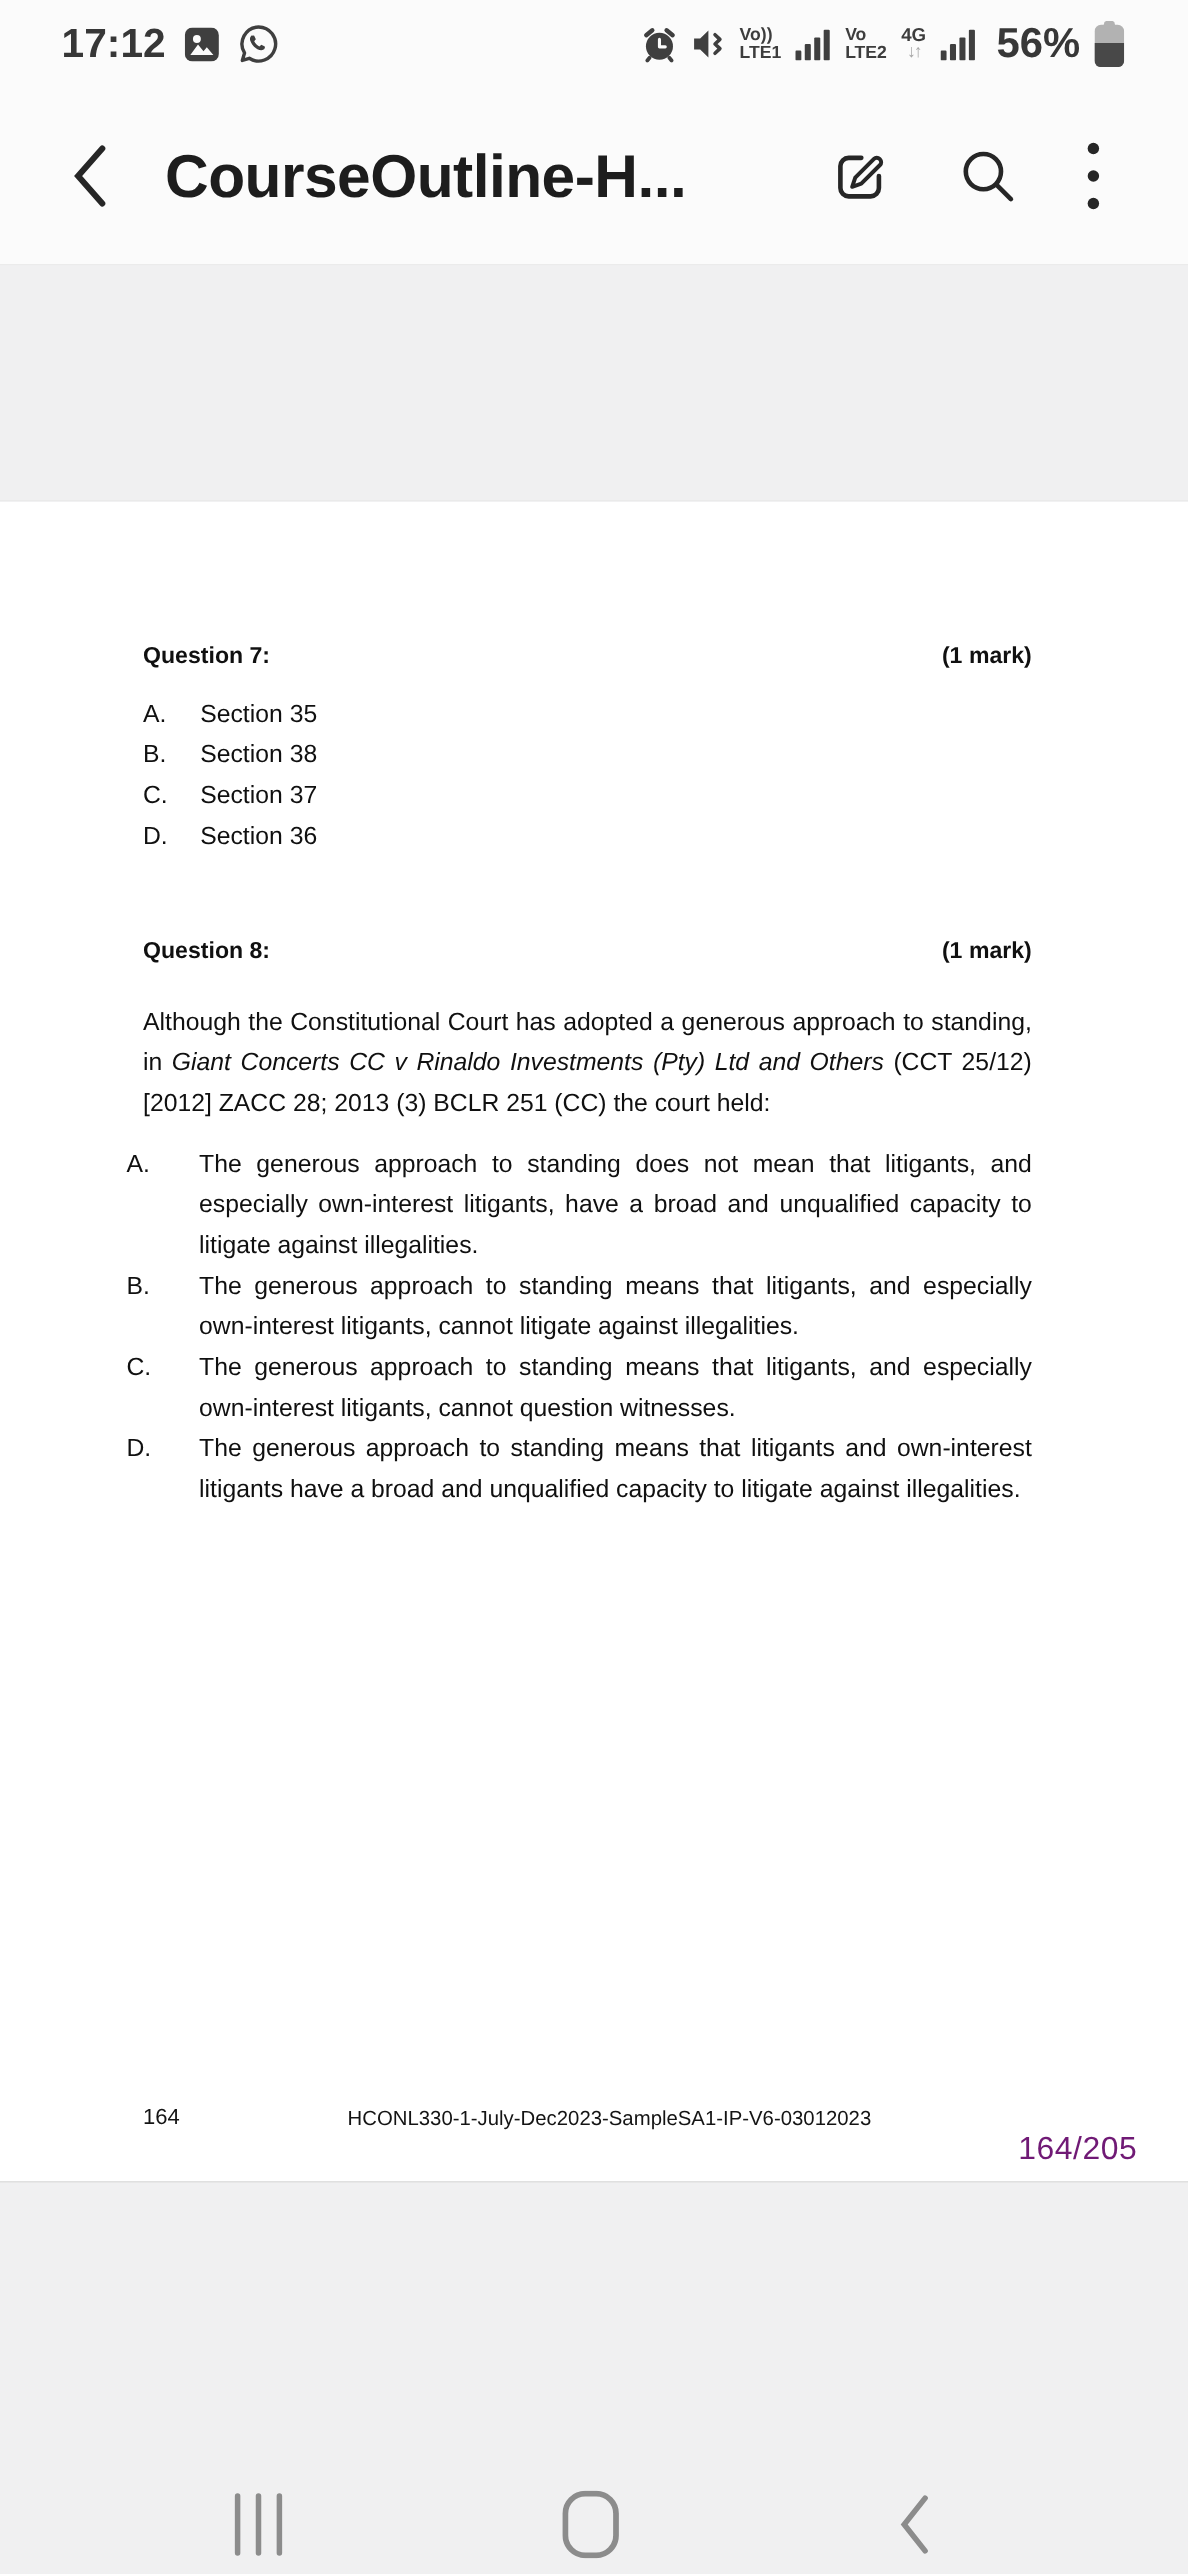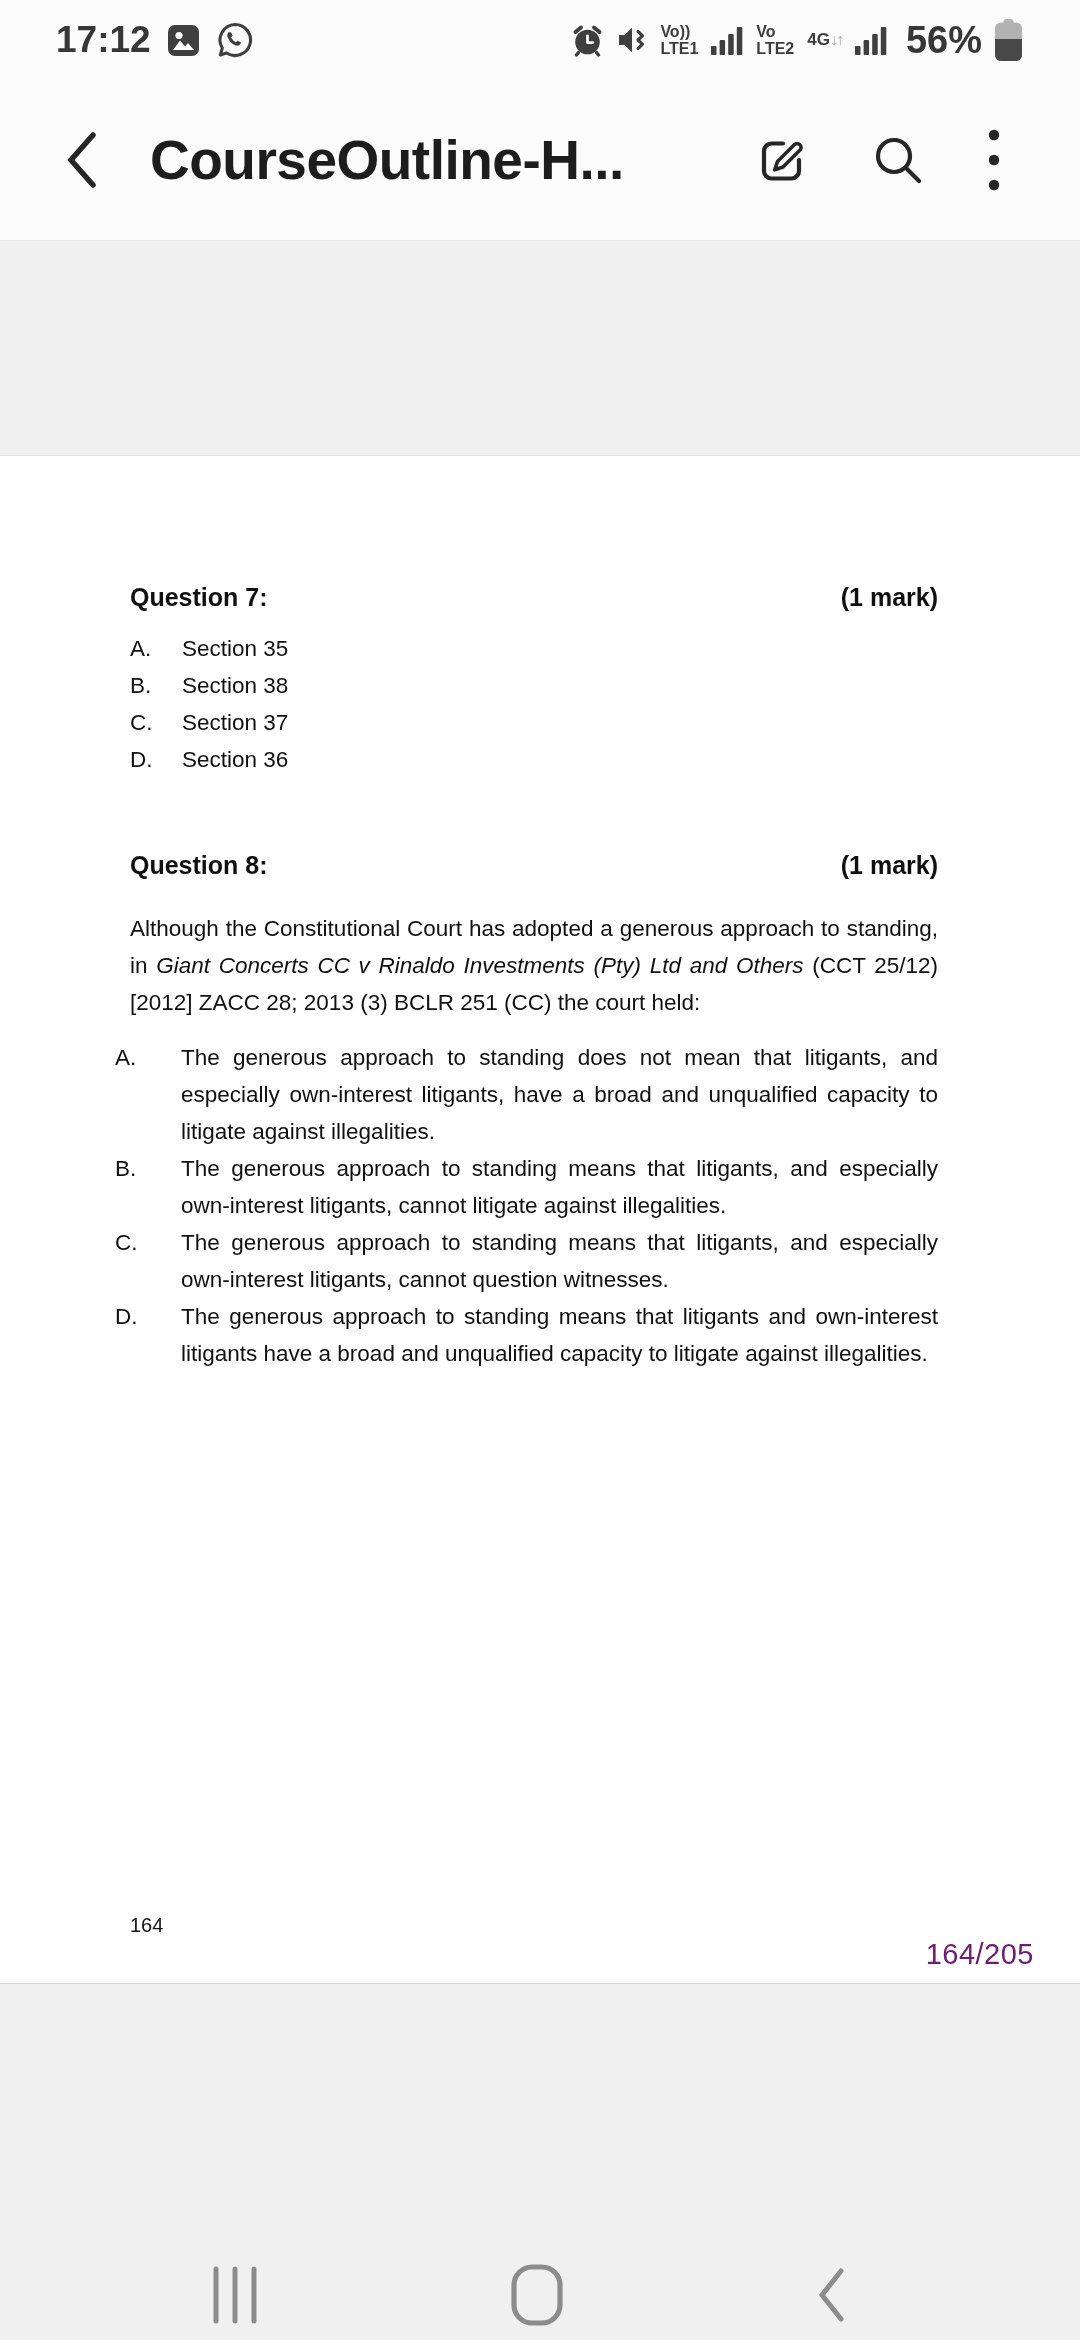--- a/index.html
+++ b/index.html
@@ -13,21 +13,21 @@
   .statusbar{
     position:absolute;top:0;left:0;right:0;height:80px;background:#fbfbfb;
     display:flex;align-items:center;justify-content:space-between;
     padding:0 58px 0 56px;box-sizing:border-box;
   }
   .sb-left{display:flex;align-items:center;gap:17px;}
   .sb-time{font-size:37px;font-weight:700;color:#373737;}
   .sb-right{display:flex;align-items:center;gap:13px;}
   .carrier{display:flex;flex-direction:column;justify-content:space-between;
     font-size:16px;line-height:17px;font-weight:700;color:#3d3d3d;white-space:nowrap;}
-  .netblock{display:flex;flex-direction:row;align-items:center;line-height:16px;}
+  .netblock{display:flex;flex-direction:column;align-items:center;line-height:16px;}
   .net-4g{font-size:17px;font-weight:700;color:#3d3d3d;}
   .net-arrows{font-size:16px;color:#a8a8a8;letter-spacing:-2px;font-weight:700;}
   .sb-batt-text{font-size:38px;font-weight:700;color:#373737;margin-left:6px;}
   
   .appbar{
     position:absolute;top:80px;left:0;right:0;height:160px;background:#fbfbfb;
     display:flex;align-items:center;padding:0 80px 0 60px;box-sizing:border-box;
   }
   .appbar-title{
     font-size:55px;font-weight:800;color:#1d1d1d;letter-spacing:-0.5px;
@@ -44,21 +44,21 @@
     position:absolute;top:1983px;bottom:0;left:0;right:0;background:#f0f0f1;
     border-top:1px solid #d9d9d9;box-sizing:border-box;
   }
   
   .pdf-page{
     position:absolute;top:456px;left:0;width:1080px;height:1527px;background:#ffffff;
     color:#101010;
   }
   .doc{padding:126px 142px 0 130px;}
   .q-head{display:flex;justify-content:space-between;font-weight:700;
-    font-size:25px;line-height:30px;}
+    font-size:21px;line-height:30px;}
   .q-body{margin:30px 0 0 0;font-size:22.5px;line-height:37px;text-align:justify;}
   .it{font-style:italic;margin-top:19px;}
   .opts7{margin-top:18px;}
   .opt7-row{display:flex;font-size:22.5px;line-height:37px;}
   .opt7-letter{width:52px;flex:none;}
   .q8-block{margin-top:72px;}
   .opts8{margin-top:18px;}
   .opt8-row{display:flex;margin-left:-15px;font-size:22.5px;line-height:37px;}
   .opt8-letter{width:66px;flex:none;}
   .opt8-text{margin:0;flex:1;text-align:justify;}
@@ -232,20 +232,21 @@
         <div class="opt8-row">
           <span class="opt8-letter">D.</span>
           <p class="opt8-text">The generous approach to standing means that litigants and own-interest litigants have a broad and unqualified capacity to litigate against illegalities.</p>
         </div>
       </div>
     </div>
   </div>
 
   <div class="doc-footer">
     <span class="pnum">164</span>
+    <span class="docid">HCONL330-1-July-Dec2023-SampleSA1-IP-V6-03012023</span>
   </div>
 </div>
 
 <div class="page-indicator">164/205</div>
 
 <div class="gap-bottom"></div>
 
 <button class="iconbtn nav-recents">
   <svg width="46" height="58" viewBox="0 0 46 58">
     <line x1="4" y1="3" x2="4" y2="55" stroke="#8c8c8c" stroke-width="5" stroke-linecap="round"></line>

